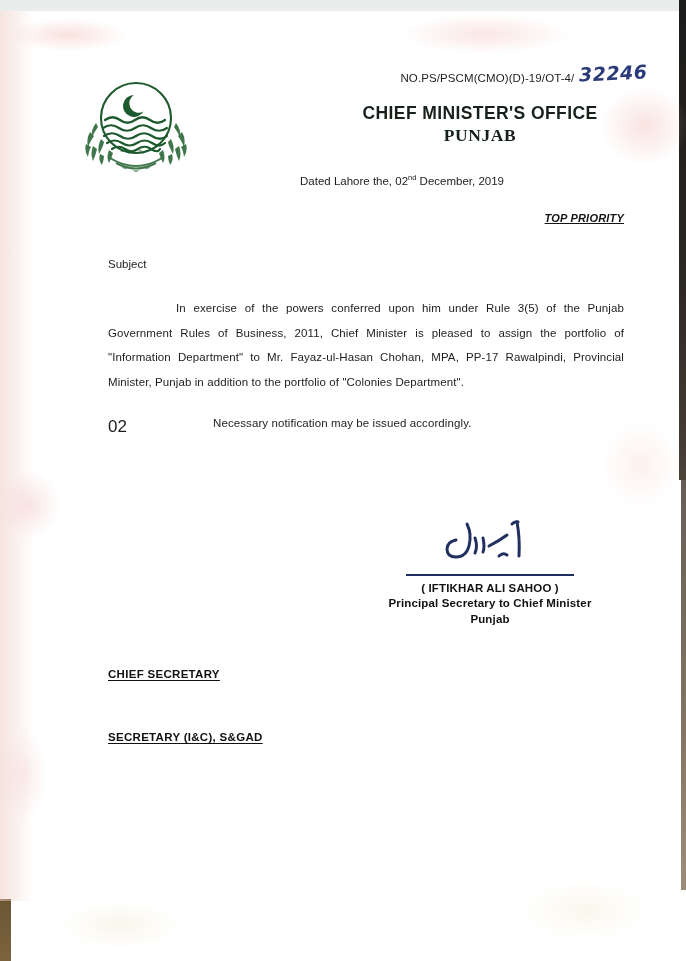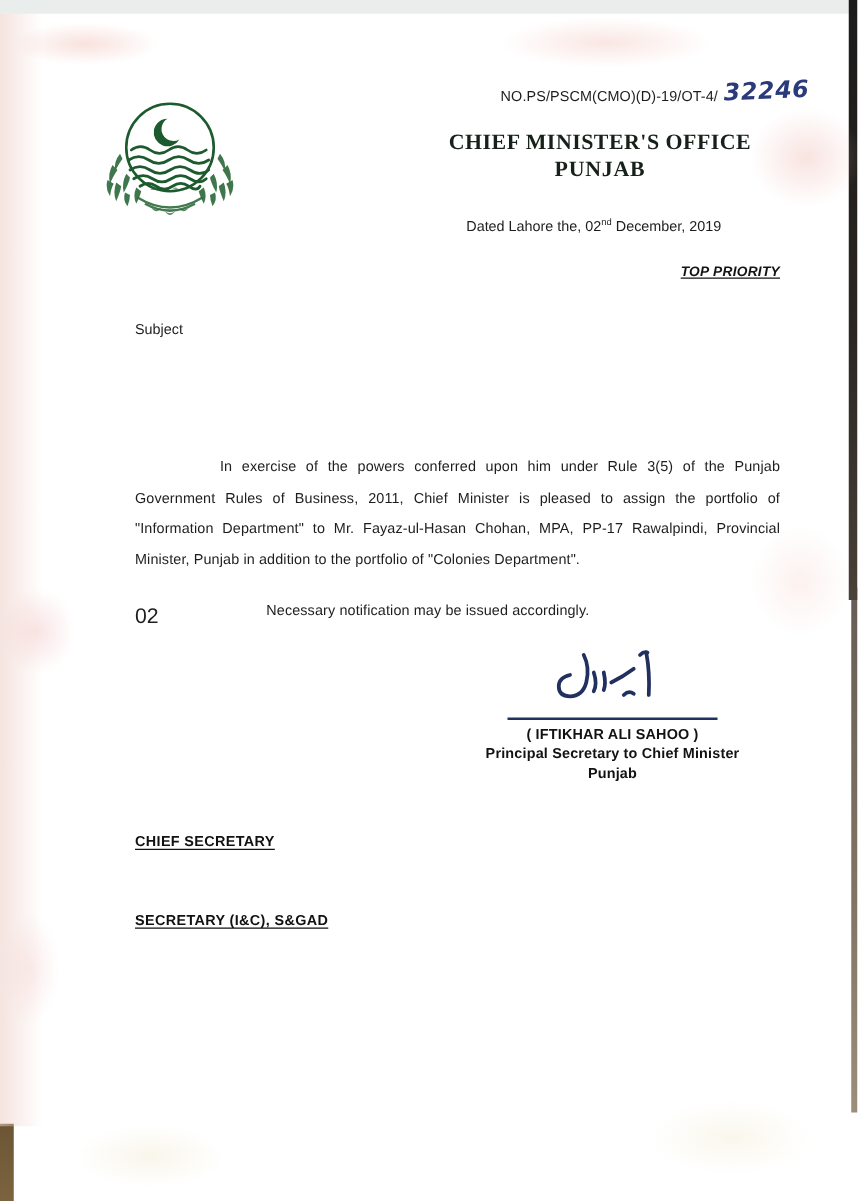--- a/index.html
+++ b/index.html
@@ -92,41 +92,41 @@
     font-size: 19px;
     color: #2b3a7a;
     font-style: italic;
     font-weight: 600;
     letter-spacing: .5px;
     margin-left: 5px;
     display: inline-block;
     transform: rotate(-2.5deg) translateY(-2px);
   }
   .office-title {
-    font-family: Liberation Serif, serif;
+    font-family: Liberation Sans, sans-serif;
     font-weight: bold;
     font-size: 17.5px;
     color: #17211a;
     letter-spacing: .4px;
     margin-top: 17px;
     line-height: 1.25;
   }
   .office-sub {
     font-family: "Liberation Serif", serif;
     font-weight: bold;
     font-size: 17.5px;
     color: #17211a;
     letter-spacing: .6px;
     line-height: 1.25;
   }
   .dateline {
     font-size: 11.5px;
     color: #1d1d1d;
     margin-top: 26px;
-    text-align: center;
+    text-align: left;
     padding-right: 10px;
     white-space: nowrap;
   }
   .dateline sup { font-size: 7.5px; }
 
   
   .body-area {
     position: absolute;
     top: 212px;
     left: 108px;
@@ -138,21 +138,20 @@
     font-style: italic;
     color: #141414;
     text-decoration: underline;
     letter-spacing: .2px;
     text-align: right;
   }
   .subject-row {
     display: flex;
     margin-top: 33px;
     align-items: flex-start;
-    flex-direction: column;
   }
   .subject-label {
     font-size: 11.5px;
     color: #1d1d1d;
     width: 78px;
     flex: 0 0 78px;
     padding-top: 1px;
   }
   .subject-text {
     font-size: 11.5px;

